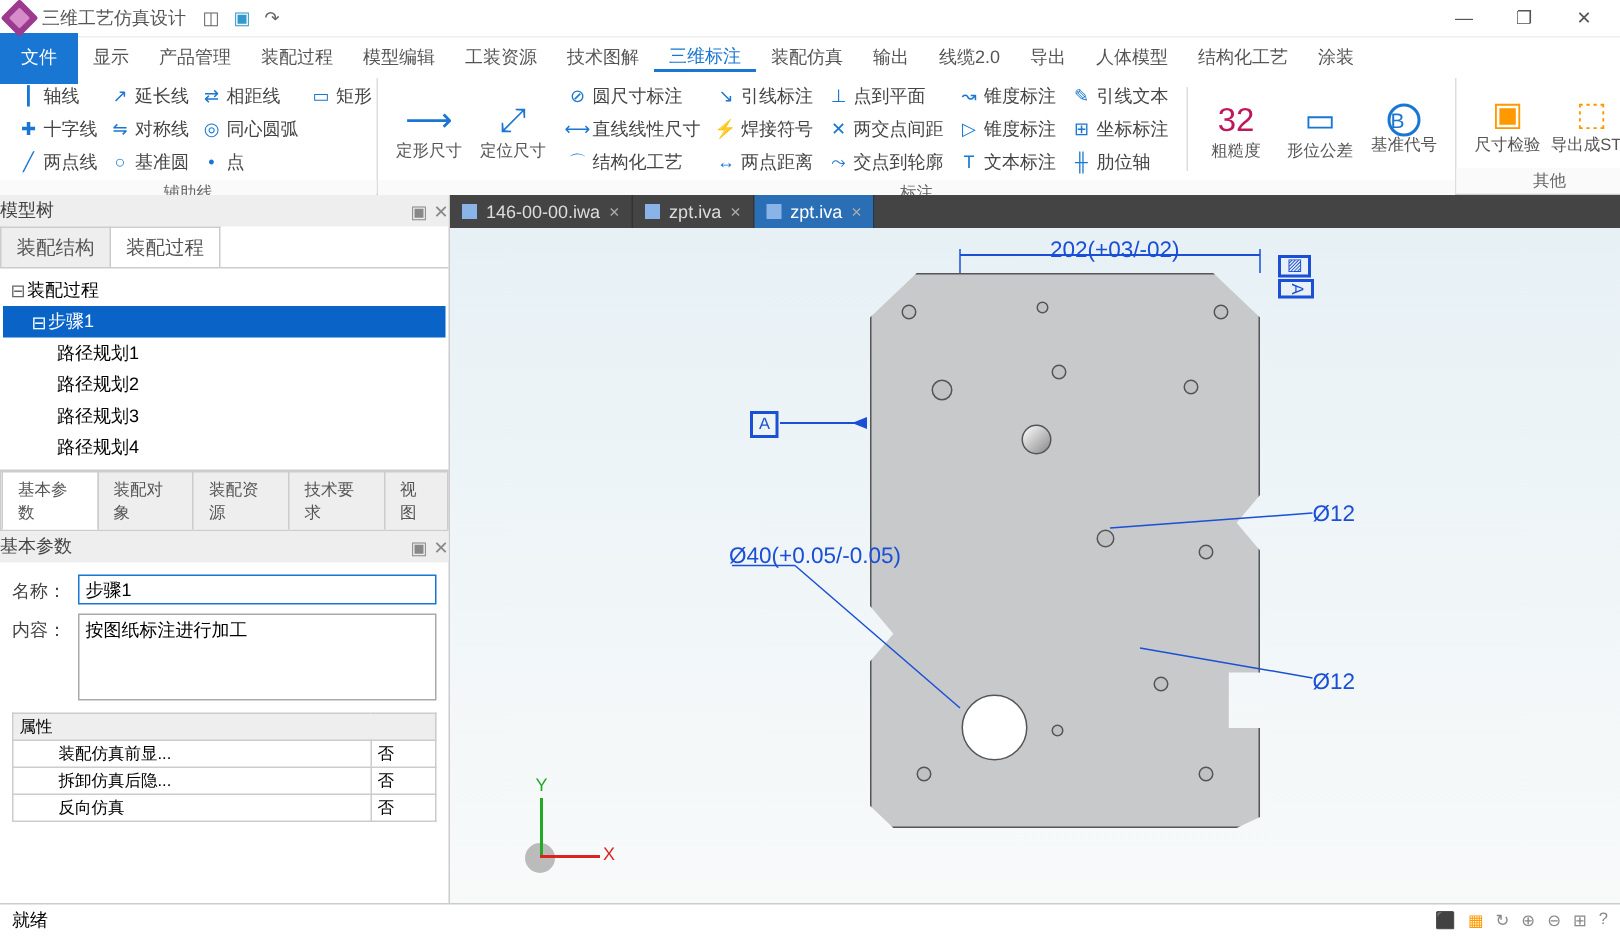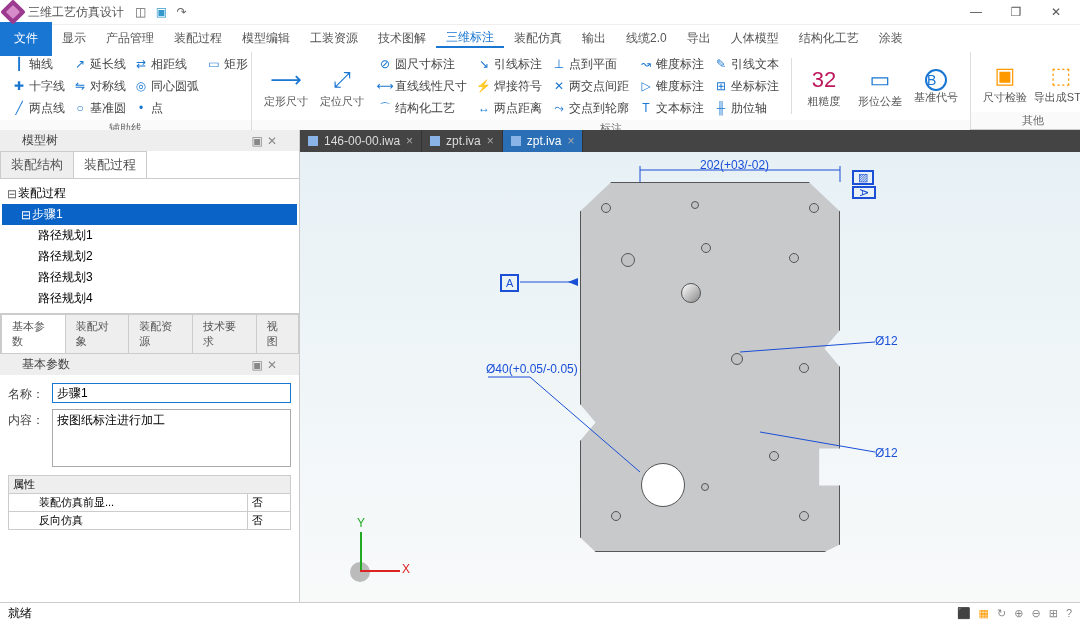--- a/index.html
+++ b/index.html
@@ -27,21 +27,21 @@
 .aux-item .ic { width: 14px; height: 14px; margin-right: 3px; display: inline-flex; align-items: center; justify-content: center; color: #1976d2; }
 
 .biglabel { display: flex; flex-direction: column; align-items: center; justify-content: center; width: 56px; color: #555; }
 .biglabel .bigicon { font-size: 22px; color: #1976d2; height: 30px; display: flex; align-items: center;}
 .biglabel span { font-size: 11px; text-align: center; line-height: 1.1; }
 
 .anno-grid { display: grid; grid-template-columns: repeat(5, auto); grid-template-rows: repeat(3, 20px); gap: 2px 10px; padding: 2px 8px; }
 
 .main { display: flex; height: 472px; }
 .sidebar { width: 300px; background: #fff; display: flex; flex-direction: column; border-right: 1px solid #ccc; }
-.panel-header { display: flex; align-items: center; background: #eee; padding: 2px 22px; }
+.panel-header { display: flex; align-items: center; background: #eee; padding: 2px 0; }
 .panel-header .title { color: #444; }
 .panel-header .ctl { margin-left: auto; color: #888; font-size: 10px; display:flex; gap:4px;}
 
 .tabs { display: flex; border-bottom: 1px solid #ccc; }
 .tab { padding: 4px 10px; background: #eee; border: 1px solid #ccc; border-bottom: none; margin-right: -1px; color: #555; cursor: pointer; font-size: 13px; }
 .tab.active { background: #fff; }
 
 .tree { flex: 0 0 auto; padding: 4px 2px; }
 .tree-row { display: flex; align-items: center; padding: 2px 4px; }
 .tree-row.sel { background: #0a64c8; color: #fff; }
@@ -67,21 +67,21 @@
 .doctab { display: flex; align-items: center; padding: 0 8px; color: #ddd; border-right: 1px solid #333; gap: 6px; font-size: 11px; }
 .doctab.active { background: #2a6fb5; color: #fff; }
 .doctab .cube { width: 10px; height: 10px; background: #8ab4e8; }
 .doctab .x { color: #aaa; }
 
 .viewport { position: absolute; top: 22px; left: 0; right: 0; bottom: 0; }
 .part { position: absolute; left: 280px; top: 30px; width: 260px; height: 370px; }
 .plate { width: 100%; height: 100%; background: #c7c9cb; position: relative; clip-path: polygon(0% 8%, 12% 0%, 88% 0%, 100% 8%, 100% 40%, 94% 45%, 100% 50%, 100% 72%, 92% 72%, 92% 82%, 100% 82%, 100% 98%, 94% 100%, 6% 100%, 0% 96%, 0% 70%, 6% 65%, 0% 60%); border: 1px solid #555; }
 .hole { position: absolute; border: 1px solid #555; border-radius: 50%; background: #c0c2c4; }
 
-.dim { position: absolute; color: #1a4fd6; font-size: 12px; }
+.dim { position: absolute; color: #1a4fd6; font-size: 15px; }
 .dim-box { position: absolute; border: 2px solid #1a4fd6; padding: 1px 4px; color: #1a4fd6; font-size: 11px; }
 
 .axis { position: absolute; left: 60px; bottom: 30px; }
 .axis .y { position: absolute; width: 2px; height: 40px; background: #2a2; bottom: 0; left: 0; }
 .axis .x { position: absolute; height: 2px; width: 40px; background: #d22; bottom: 0; left: 0; }
 .axis .origin { position: absolute; width: 20px; height: 20px; background: #bbb; border-radius: 50%; bottom: -10px; left: -10px; }
 .axis .ly { position: absolute; bottom: 42px; left: -3px; color: #2a2; }
 .axis .lx { position: absolute; bottom: -4px; left: 42px; color: #d22; }
 
 .statusbar { height: 22px; background: #fff; border-top: 1px solid #ccc; display: flex; align-items: center; padding: 0 8px; }
@@ -343,20 +343,24 @@
       <table class="prop-table">
         <tbody>
             <tr class="hdr">
               <td colspan="2">属性</td>
             </tr>
         <tr>
               <td style="padding-left:30px">装配仿真前显...</td>
               <td>否</td>
             </tr>
         <tr>
+              <td style="padding-left:30px">拆卸仿真后隐...</td>
+              <td>否</td>
+            </tr>
+        <tr>
               <td style="padding-left:30px">反向仿真</td>
               <td>否</td>
             </tr>
       </tbody>
         </table>
     </div>
   </div>
 
   <div class="canvas-area">
     <div class="doctabs">

